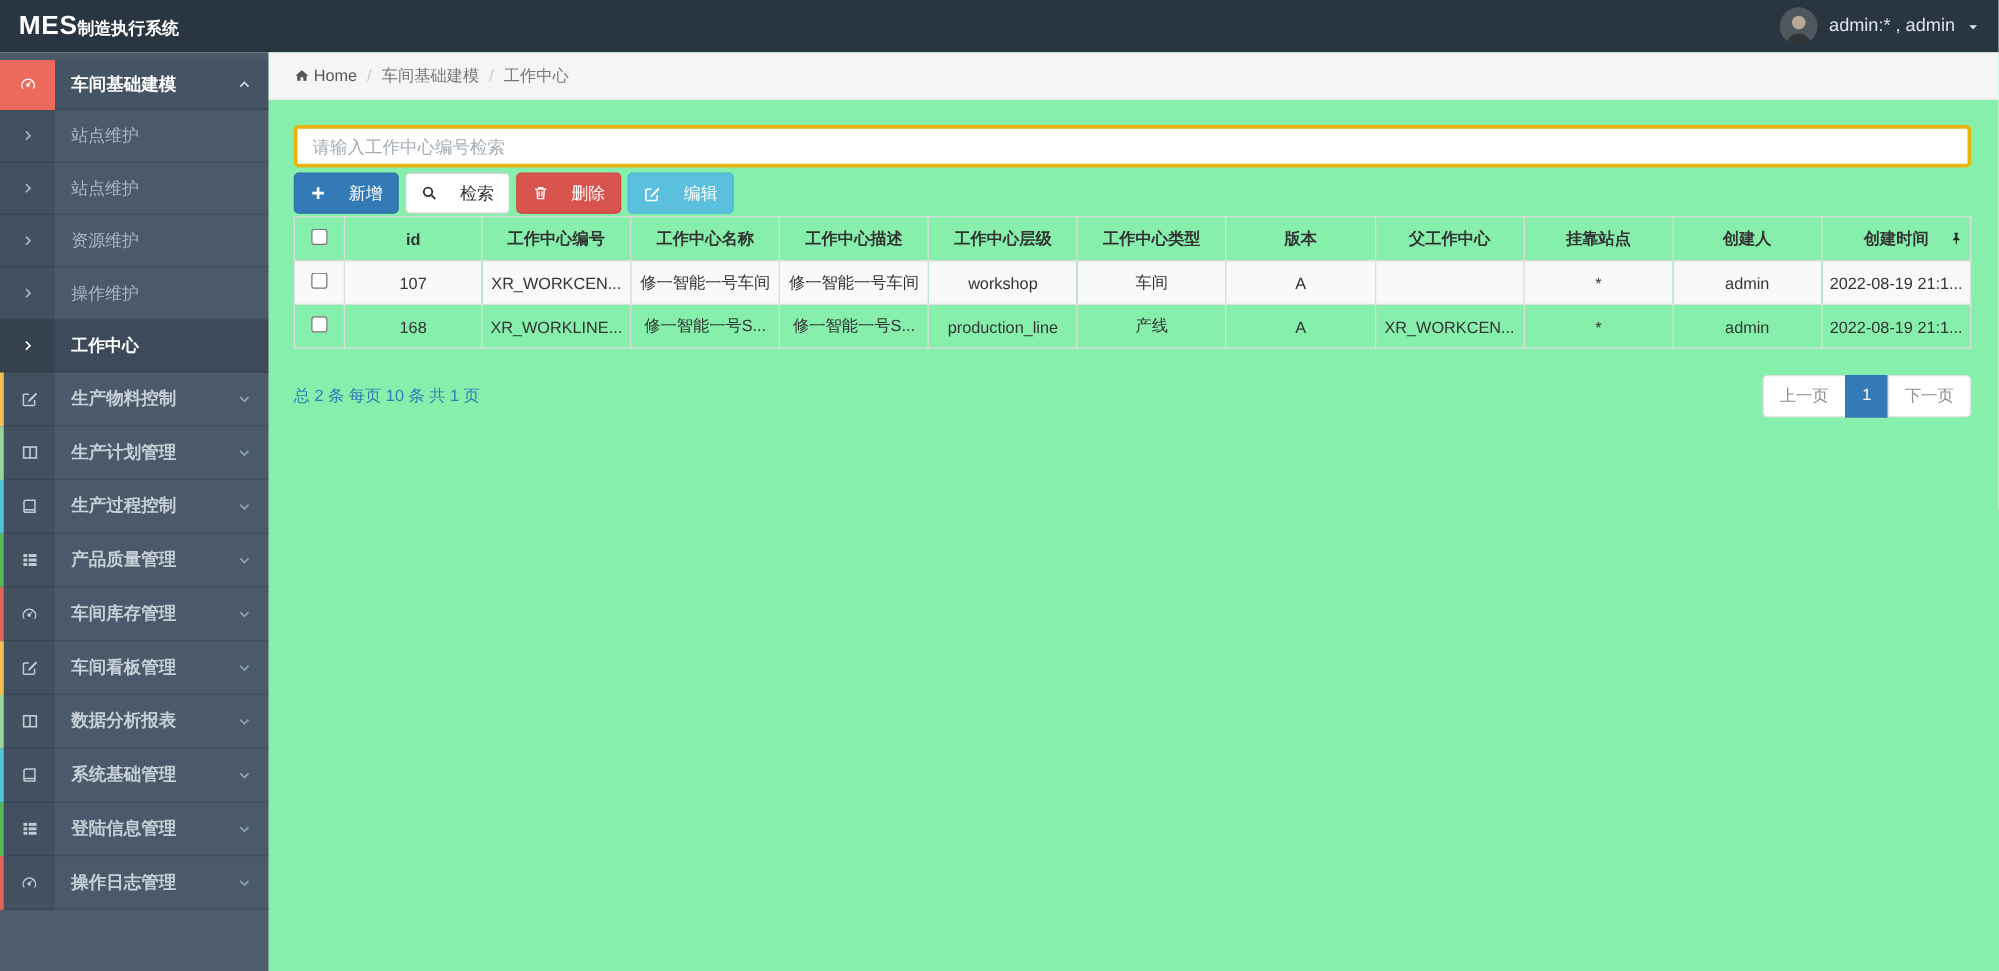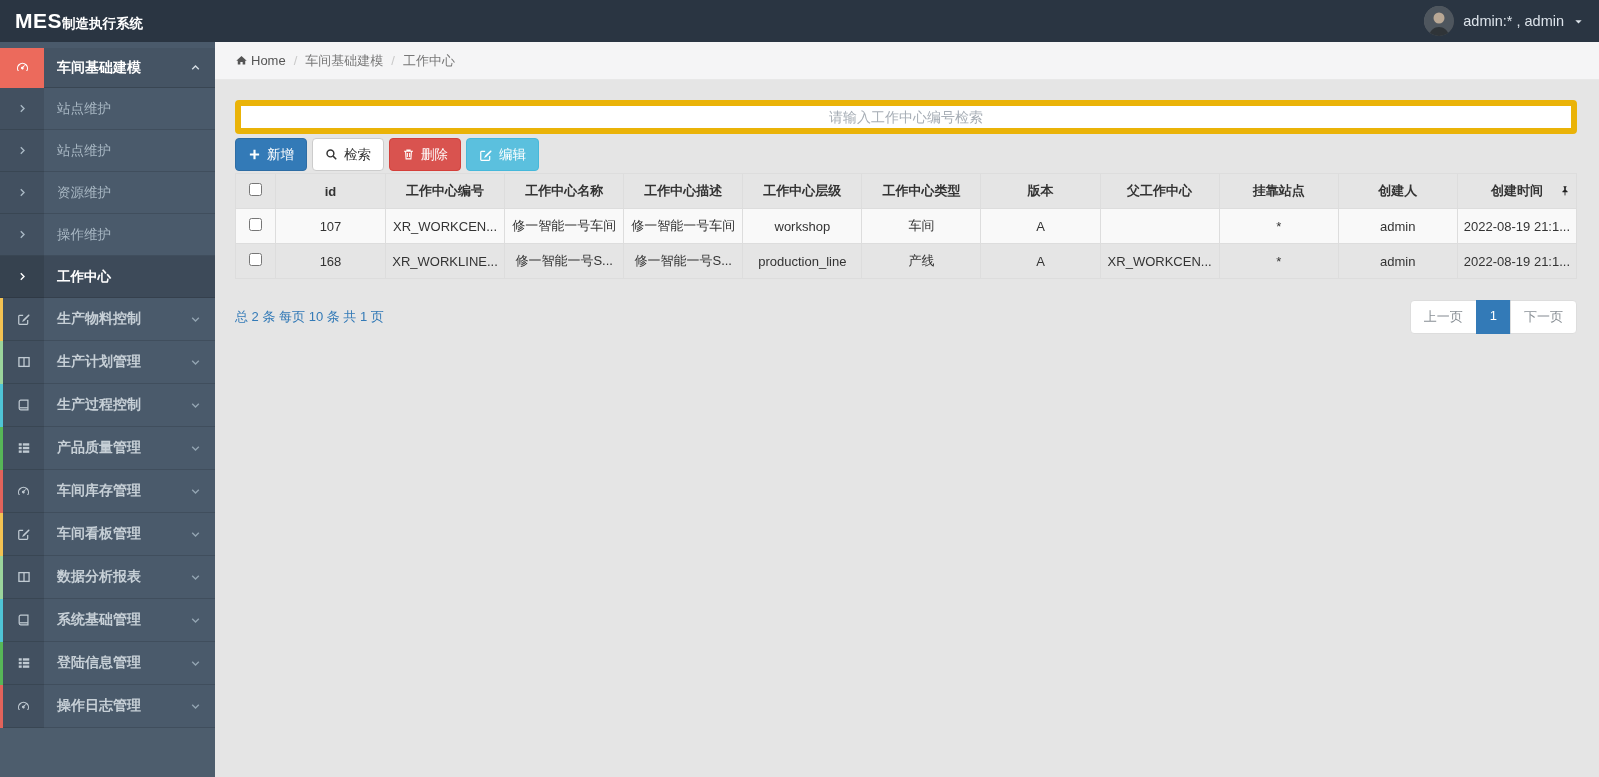--- a/index.html
+++ b/index.html
@@ -45,35 +45,35 @@
     border-bottom:1px solid rgba(0,0,0,.13); cursor:pointer; color:#c6cfd6; }
   .grp-row .stripe { width:3px; height:43px; flex-shrink:0; }
   .grp-row .gutter { width:41px; height:43px; background:rgba(0,0,0,.10);
     display:flex; align-items:center; justify-content:center; flex-shrink:0;
     color:#c0cad2; }
   .grp-row .lbl { font-size:14px; font-weight:bold; padding-left:13px; }
   .grp-row .chev { position:absolute; right:14px; color:#93a4b2; }
   .sidebar-fill { flex:1; background:rgba(255,255,255,.02); }
 
   
-  .main { flex:1; display:flex; flex-direction:column; background:#e5e5e5; min-width:0; }
+  .main { flex:1; display:flex; flex-direction:column; background:#86efac; min-width:0; }
   .breadcrumb { height:38px; background:#f5f5f6; border-bottom:1px solid #e8e8e8;
     display:flex; align-items:center; padding-left:20px; font-size:13px; color:#777; }
   .breadcrumb .home { color:#555; display:flex; align-items:center; gap:3px; cursor:pointer; }
   .breadcrumb .sep { color:#c9c9c9; margin:0 8px; }
   .content { padding:20px 22px 0 20px; }
 
-  .search-input { width:100%; height:34px; border:6px solid #eab308; border-radius:4px;
+  .search-input { width:100%; height:34px; border:3px solid #eab308; border-radius:4px;
     padding:0 12px; font-size:14px; color:#555; outline:none;
-    font-family:"Liberation Sans","DejaVu Sans",sans-serif;text-align:center; }
+    font-family:"Liberation Sans","DejaVu Sans",sans-serif; }
   .search-input::placeholder { color:#a6adb5; }
 
   .toolbar { margin-top:4px; display:flex; gap:5px; }
   .btn { height:33px; padding:12px 12px; border-radius:4px; font-size:13.5px;
-    display:inline-flex; align-items:center; gap:6px; cursor:pointer;
+    display:inline-flex; align-items:center; gap:18px; cursor:pointer;
     border:1px solid transparent; font-family:inherit; }
   .btn-primary { background:#337ab7; border-color:#2e6da4; color:#fff; }
   .btn-default { background:#fff; border-color:#ccc; color:#333; }
   .btn-danger  { background:#d9534f; border-color:#d43f3a; color:#fff; }
   .btn-info    { background:#5bc0de; border-color:#46b8da; color:#fff; }
 
   table.grid { width:100%; border-collapse:collapse; table-layout:fixed;
     margin-top:2px; font-size:13px; color:#333; }
   .grid th, .grid td { border:1px solid #ddd; text-align:center; padding:8px 4px;
     overflow:hidden; white-space:nowrap; height:33px; }

